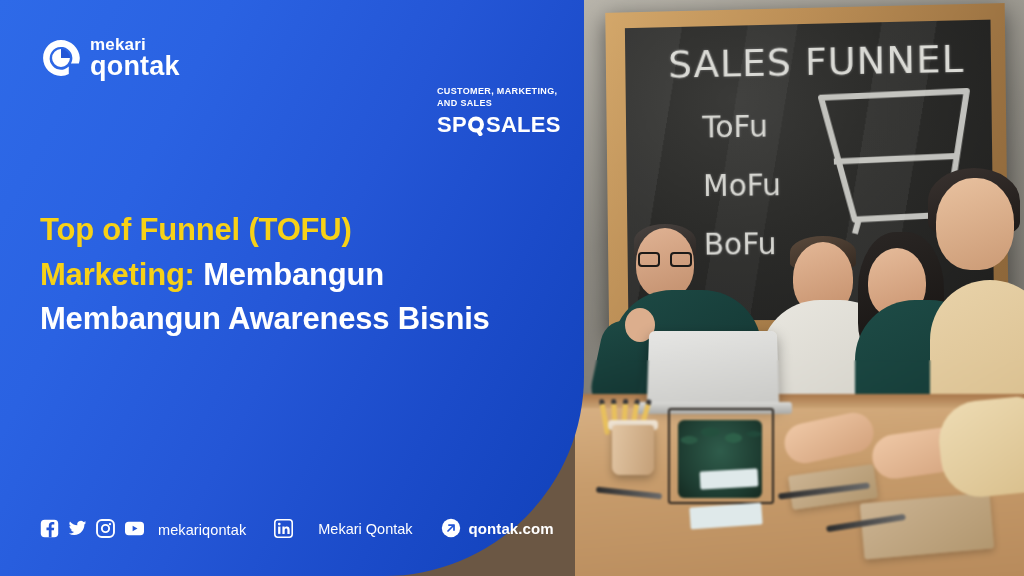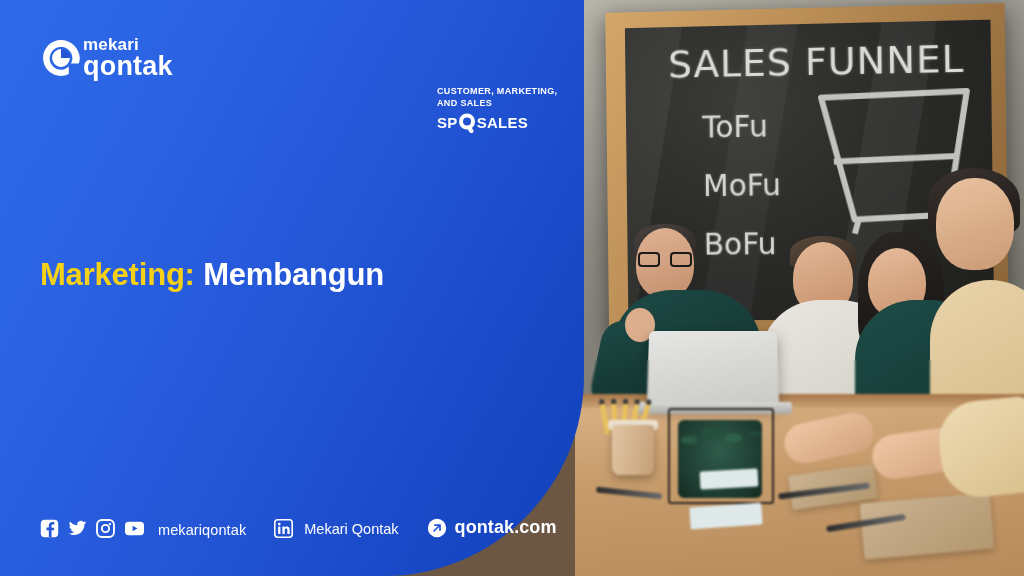--- a/index.html
+++ b/index.html
@@ -211,35 +211,35 @@
   .panel {
     position: absolute;
     left: 0; top: 0;
     width: 584px; height: 576px;
     background: linear-gradient(118deg, #2e6ae8 0%, #2a62e2 26%, #2456d6 52%, #1b4bc9 74%, #1040b8 100%);
     border-bottom-right-radius: 200px;
     z-index: 3;
   }
 
   
-  .logo { position: absolute; left: 40px; top: 36px; display: flex; align-items: center; gap: 1px; }
+  .logo { position: absolute; left: 40px; top: 36px; display: flex; align-items: center; gap: 8px; }
   .logo-mark { width: 42px; height: 42px; flex: 0 0 42px; }
   .logo-words { display: flex; flex-direction: column; line-height: 1; }
   .logo-mekari { color: #ffffff; font-size: 17px; font-weight: 700; letter-spacing: 0.2px; }
   .logo-qontak { color: #ffffff; font-size: 27px; font-weight: 700; letter-spacing: 0.2px; margin-top: 0; }
 
   
   .spotlight { position: absolute; left: 437px; top: 42px; margin-top: 44px; }
   .spot-kicker {
     color: #ffffff; font-size: 9px; font-weight: 700; line-height: 1.28;
     letter-spacing: 0.35px; text-transform: uppercase;
   }
   .spot-word {
     display: flex; align-items: center; gap: 0px;
-    color: #ffffff; font-size: 15px; font-weight: 800; letter-spacing: 0.3px; margin-top: 3px;
+    color: #ffffff; font-size: 22px; font-weight: 800; letter-spacing: 0.3px; margin-top: 3px;
   }
   .spot-o { display: inline-block; margin: 0 0px; }
 
   
   .headline {
     position: absolute; left: 40px; top: 208px; width: 530px;
     font-size: 31px; font-weight: 700; line-height: 1.44; color: #ffffff;
     letter-spacing: -0.2px;
   }
   .hl-yellow { color: #F7D117; }
@@ -247,24 +247,24 @@
   
   .footer {
     position: absolute; left: 40px; bottom: 38px;
     display: flex; align-items: flex-end;
   }
   .social-icons { display: flex; align-items: center; gap: 9px; }
   .social-icons svg { display: block; }
   .handle {
     color: #ffffff; font-size: 14.5px; font-weight: 400; margin-left: 13px; letter-spacing: 0.1px;
   }
-  .footer-group { display: flex; align-items: center; margin-left: 28px; gap: 11px; }
+  .footer-group { display: flex; align-items: center; margin-left: 28px; gap: 25px; }
   .footer-group .label { color: #ffffff; font-size: 14.5px; font-weight: 400; }
   .site-group { display: flex; align-items: center; margin-left: 28px; gap: 8px; }
-  .site-group .site { color: #ffffff; font-size: 18px; font-weight: 700; letter-spacing: 0.1px; }
+  .site-group .site { color: #ffffff; font-size: 15px; font-weight: 700; letter-spacing: 0.1px; }
 </style>
 </head>
 <body>
 
 <div id="banner">
 
   <div class="photo">
     <div class="wall"></div>
 
     <div class="board-frame">
@@ -356,22 +356,23 @@
         <span>SP</span>
         <svg class="spot-o" width="19" height="21" viewBox="0 0 19 21">
           <circle cx="9" cy="9.5" r="6" fill="none" stroke="#ffffff" stroke-width="4"></circle>
           <rect x="10.4" y="14.2" width="4.2" height="7" rx="1.6" fill="#ffffff" transform="rotate(-32 12.5 17.7)"></rect>
         </svg>
         <span>SALES</span>
       </div>
     </div>
 
     <h1 class="headline">
-      <br>
+      <span class="hl-yellow">Top of Funnel (TOFU)</span><br>
       <span class="hl-yellow">Marketing:</span><span> Membangun</span><br>
+      <span>Membangun Awareness Bisnis</span>
     </h1>
 
     <div class="footer">
       <div class="social-icons">
         <svg width="19" height="19" viewBox="0 0 24 24">
           <rect x="1" y="1" width="22" height="22" rx="5" fill="#ffffff"></rect>
           <path d="M14.6 23V14.3h2.9l.44-3.4h-3.34V8.73c0-.98.27-1.65 1.68-1.65h1.79V4.04c-.31-.04-1.37-.13-2.6-.13-2.58 0-4.34 1.57-4.34 4.46v2.52H8.2v3.4h2.93V23h3.47z" fill="#2456d6"></path>
         </svg>
         <svg width="19" height="19" viewBox="0 0 24 24">
           <path d="M23 4.5a9 9 0 0 1-2.6.72A4.5 4.5 0 0 0 22.4 2.7a9 9 0 0 1-2.86 1.1A4.5 4.5 0 0 0 11.8 7.9a12.8 12.8 0 0 1-9.3-4.7 4.5 4.5 0 0 0 1.4 6 4.5 4.5 0 0 1-2.05-.56v.06a4.5 4.5 0 0 0 3.6 4.42 4.5 4.5 0 0 1-2.03.08 4.5 4.5 0 0 0 4.2 3.12A9 9 0 0 1 1 18.2a12.7 12.7 0 0 0 6.9 2.02c8.3 0 12.8-6.87 12.8-12.82l-.01-.58A9.2 9.2 0 0 0 23 4.5z" fill="#ffffff"></path>

